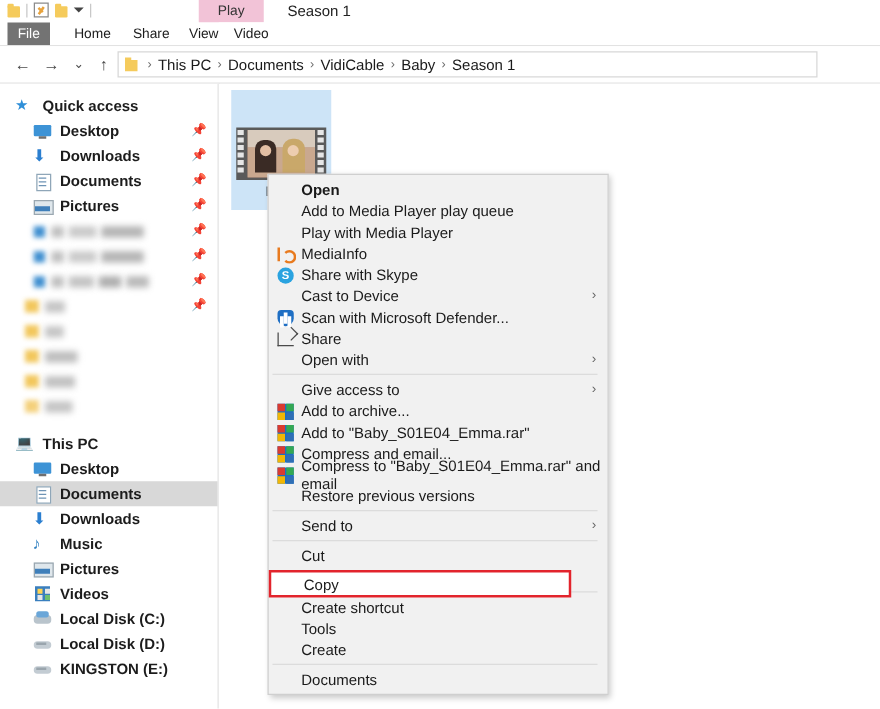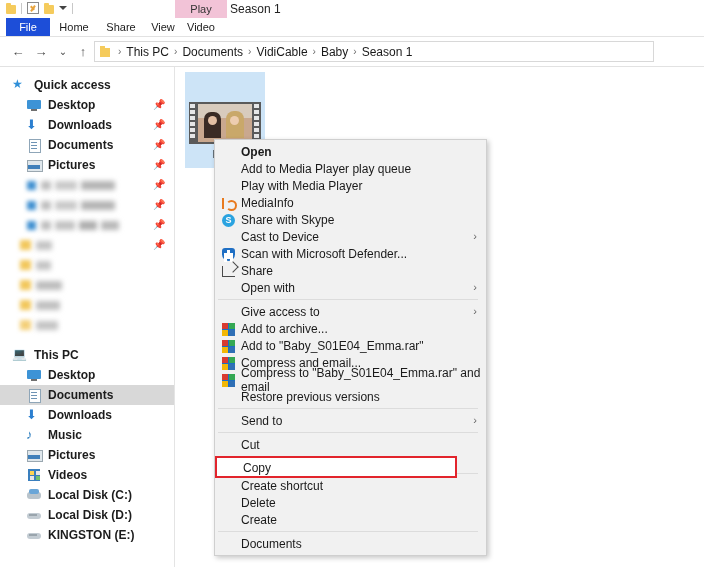--- a/index.html
+++ b/index.html
@@ -18,28 +18,28 @@
   .qa { position:absolute; left:6px; top:2px; display:flex; align-items:center; gap:5px; }
   .qa-folder { width:10px; height:11px; position:relative; }
   .qa-folder:before{content:"";position:absolute;left:0;top:2px;width:10px;height:9px;background:#f5cb5c;border-radius:0 1px 1px 1px;}
   .qa-folder:after{content:"";position:absolute;left:0;top:0px;width:5px;height:3px;background:#f5cb5c;border-radius:1px 1px 0 0;}
   .qa-sep { width:1px; height:11px; background:#c8c8c8; }
   .qa-check { width:12px; height:12px; border:1px solid #8a8a8a; background:#fff; position:relative; }
   .qa-check:after{content:"";position:absolute;left:2px;top:4px;width:5px;height:2px;background:#e8a33d;transform:rotate(45deg);}
   .qa-check:before{content:"";position:absolute;left:4px;top:2px;width:2px;height:7px;background:#e8a33d;transform:rotate(35deg);}
   .qa-caret { width:0;height:0;border-left:4px solid transparent;border-right:4px solid transparent;border-top:4px solid #444; }
 
-  .title-ctx { position:absolute; left:175px; top:0px; width:52px; height:18px; background:#f2c3d7; }
+  .title-ctx { position:absolute; left:159px; top:0px; width:52px; height:18px; background:#f2c3d7; }
   .title-ctx-label { position:absolute; left:0; top:0; width:52px; height:18px; line-height:18px; text-align:center; font-size:11px; color:#333; }
   .win-title { position:absolute; left:230px; top:0; height:18px; line-height:18px; font-size:12px; color:#222; }
 
   
   .ribbon { position:absolute; left:0; top:18px; width:704px; height:18px; background:#ffffff; }
   .tab { position:absolute; top:0; height:18px; line-height:18px; font-size:11px; text-align:center; color:#1b1b1b; }
-  .tab-file { left:6px; width:44px; background:#1d4ed8; color:#fff; }
+  .tab-file { left:6px; width:34px; background:#737373; color:#fff; }
   .tab-home { left:52px; width:44px; }
   .tab-share { left:99px; width:44px; }
   .tab-view { left:145px; width:36px; }
   .tab-videotools { left:175px; width:52px; background:#ffffff; color:#1b1b1b; }
   .ribbon-underline { position:absolute; left:0; top:36px; width:704px; height:1px; background:#e2e2e2; }
 
   
   .navbar { position:absolute; left:0; top:37px; width:704px; height:29px; background:#ffffff; }
   .navbtn { position:absolute; top:7px; width:16px; height:16px; color:#4a4a4a; font-size:13px; line-height:16px; text-align:center; }
   .nb-back { left:10px; }
@@ -428,21 +428,21 @@
     <div class="mi">
       <span>Copy</span>
     </div>
 
     <div class="mi-sep"></div>
 
     <div class="mi">
       <span>Create shortcut</span>
     </div>
     <div class="mi">
-      <span>Delete</span>
+      <span>Tools</span>
     </div>
     <div class="mi">
       <span>Create</span>
     </div>
 
     <div class="mi-sep"></div>
 
     <div class="mi">
       <span>Documents</span>
     </div>

